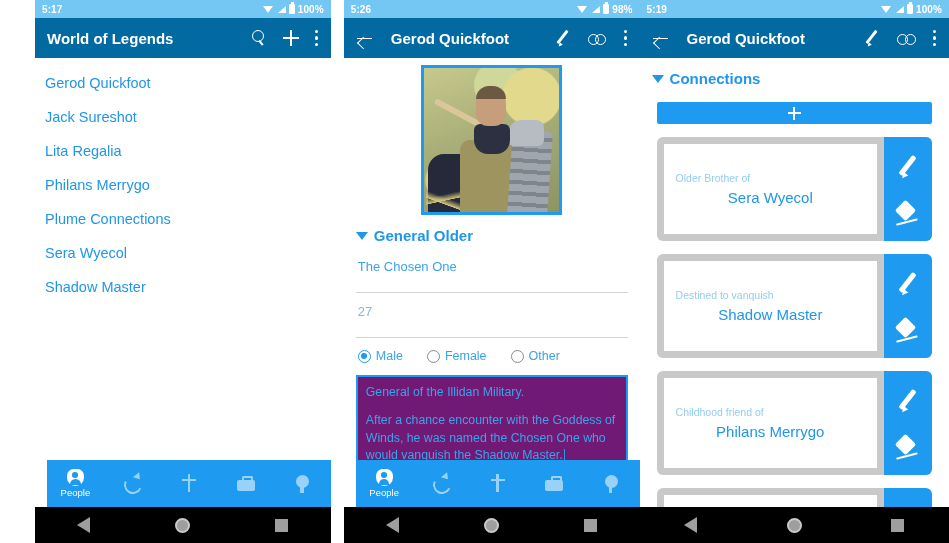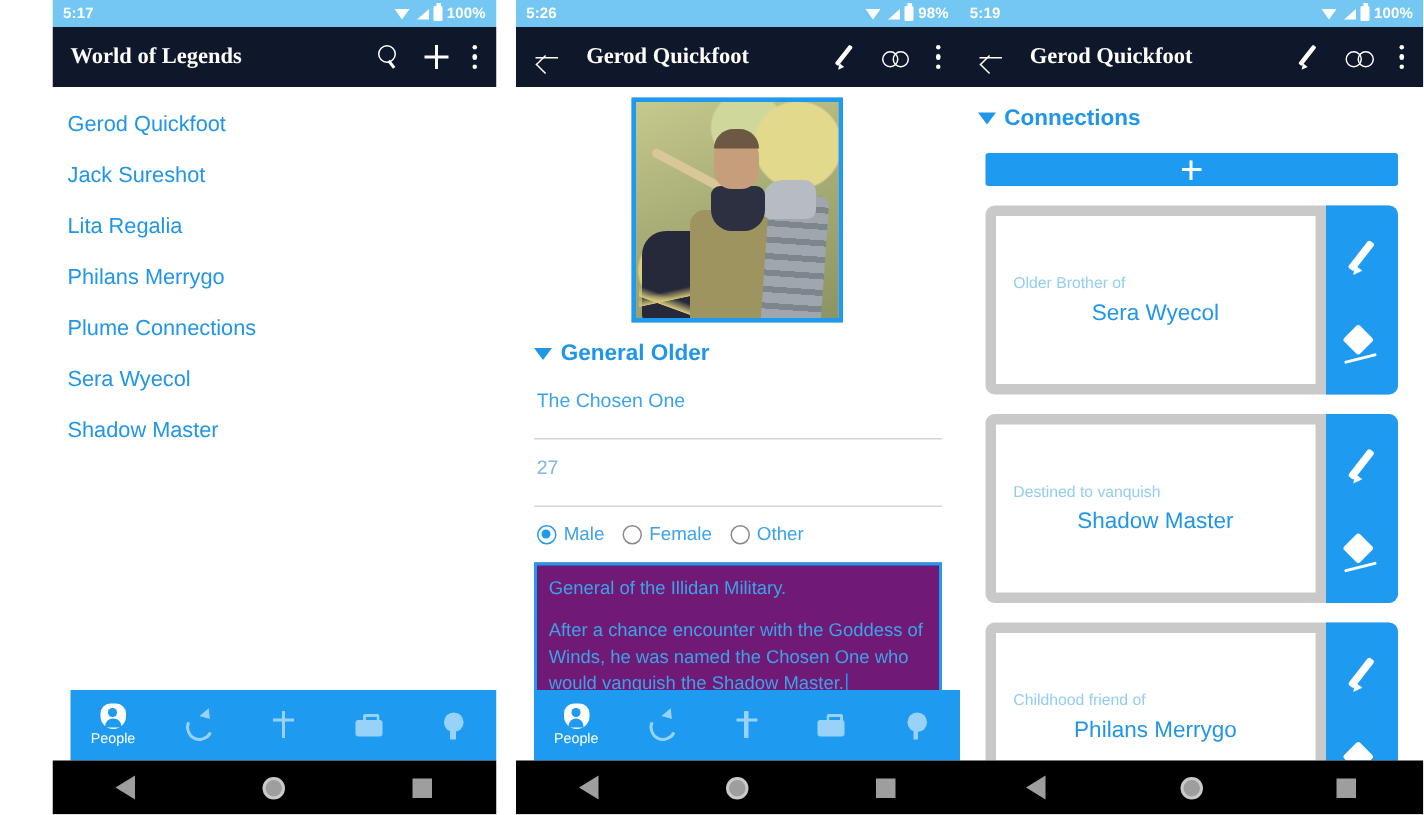--- a/index.html
+++ b/index.html
@@ -40,22 +40,22 @@
     width: 6px; height: 10px; border: 1.3px solid #ffffff; border-radius: 1px;
     background: #ffffff; position: relative;
   }
   .ic-batt::before {
     content:""; position:absolute; top:-2.6px; left:1px; width:3px; height:1.6px; background:#ffffff;
   }
   .pct { font-size: 10px; font-weight: bold; }
 
   
   .appbar {
-    height: 40px; background: #0f172a; display: flex; align-items: center;
-    padding: 0 12px; color: #ffffff; font-family: Liberation Serif, serif;
+    height: 40px; background: #0369a1; display: flex; align-items: center;
+    padding: 0 12px; color: #ffffff;
   }
   .appbar .title {
     font-size: 15px; font-weight: bold; color:#fff; white-space: nowrap;
   }
   .appbar.has-back .title { margin-left: 18px; }
   .appbar .spacer { flex: 1 1 auto; }
   .appbar .actions { display: flex; align-items: center; gap: 16px; }
 
   .icn { display:inline-block; position: relative; cursor: pointer; }
   
@@ -251,21 +251,21 @@
   .caret {
     width:0;height:0; border-left:6px solid transparent; border-right:6px solid transparent;
     border-top:8px solid #2196e8;
   }
   .field {
     margin: 8px 12px 0 12px; border-bottom: 1px solid #d4d4d4;
     padding: 3px 2px 18px 2px; font-size: 13px; color:#3da2ea; cursor: text;
   }
   .field.dim { color:#7fb8e0; }
   .radios {
-    display:flex; align-items:flex-end; gap: 12px; padding: 11px 14px 0 14px;
+    display:flex; align-items:flex-end; gap: 24px; padding: 11px 14px 0 14px;
   }
   .radio { display:flex; align-items:center; gap:5px; cursor:pointer; }
   .rbox { width: 13px; height: 13px; border-radius:50%; border: 1.8px solid #8a8a8a; position:relative; }
   .radio.on .rbox { border-color:#1e9bf0; }
   .radio.on .rbox::after {
     content:""; position:absolute; left:2.6px; top:2.6px; width:6px; height:6px;
     border-radius:50%; background:#1e9bf0;
   }
   .rlabel { font-size: 12.5px; color:#3da2ea; }
   .textarea-wrap { margin: 12px 12px 0 12px; position: relative; }
@@ -288,21 +288,21 @@
   .scroll3 { position:absolute; left:0; right:0; top:58px; bottom:36px; overflow:hidden; }
   .add-bar {
     margin: 11px 17px 0 17px; height: 22px; background:#1e9bf0; border-radius: 2px;
     display:flex; align-items:center; justify-content:center; cursor:pointer;
   }
   .add-bar .plus { width:13px;height:13px; position:relative; }
   .add-bar .plus::before { content:""; position:absolute; left:0; top:5.5px; width:13px; height:2.2px; background:#fff;}
   .add-bar .plus::after  { content:""; position:absolute; left:5.5px; top:0; width:2.2px; height:13px; background:#fff;}
 
   .conn-card {
-    position: relative; margin: 13px 17px 0 17px; height: 126px;
+    position: relative; margin: 13px 17px 0 17px; height: 104px;
     background: #c9c9c9; border-radius: 6px; padding: 7px;
   }
   .conn-inner {
     background:#ffffff; height: 100%; width: calc(100% - 48px);
     display:flex; flex-direction:column; justify-content:center; padding: 0 12px;
   }
   .conn-rel { font-size: 10.5px; color:#93cdf0; line-height:1.2; }
   .conn-name { font-size: 15px; color:#2196e8; text-align:center; margin-top: 4px; }
   .conn-actions {
     position:absolute; right:0; top:0; bottom:0; width: 48px; background:#1e9bf0;

